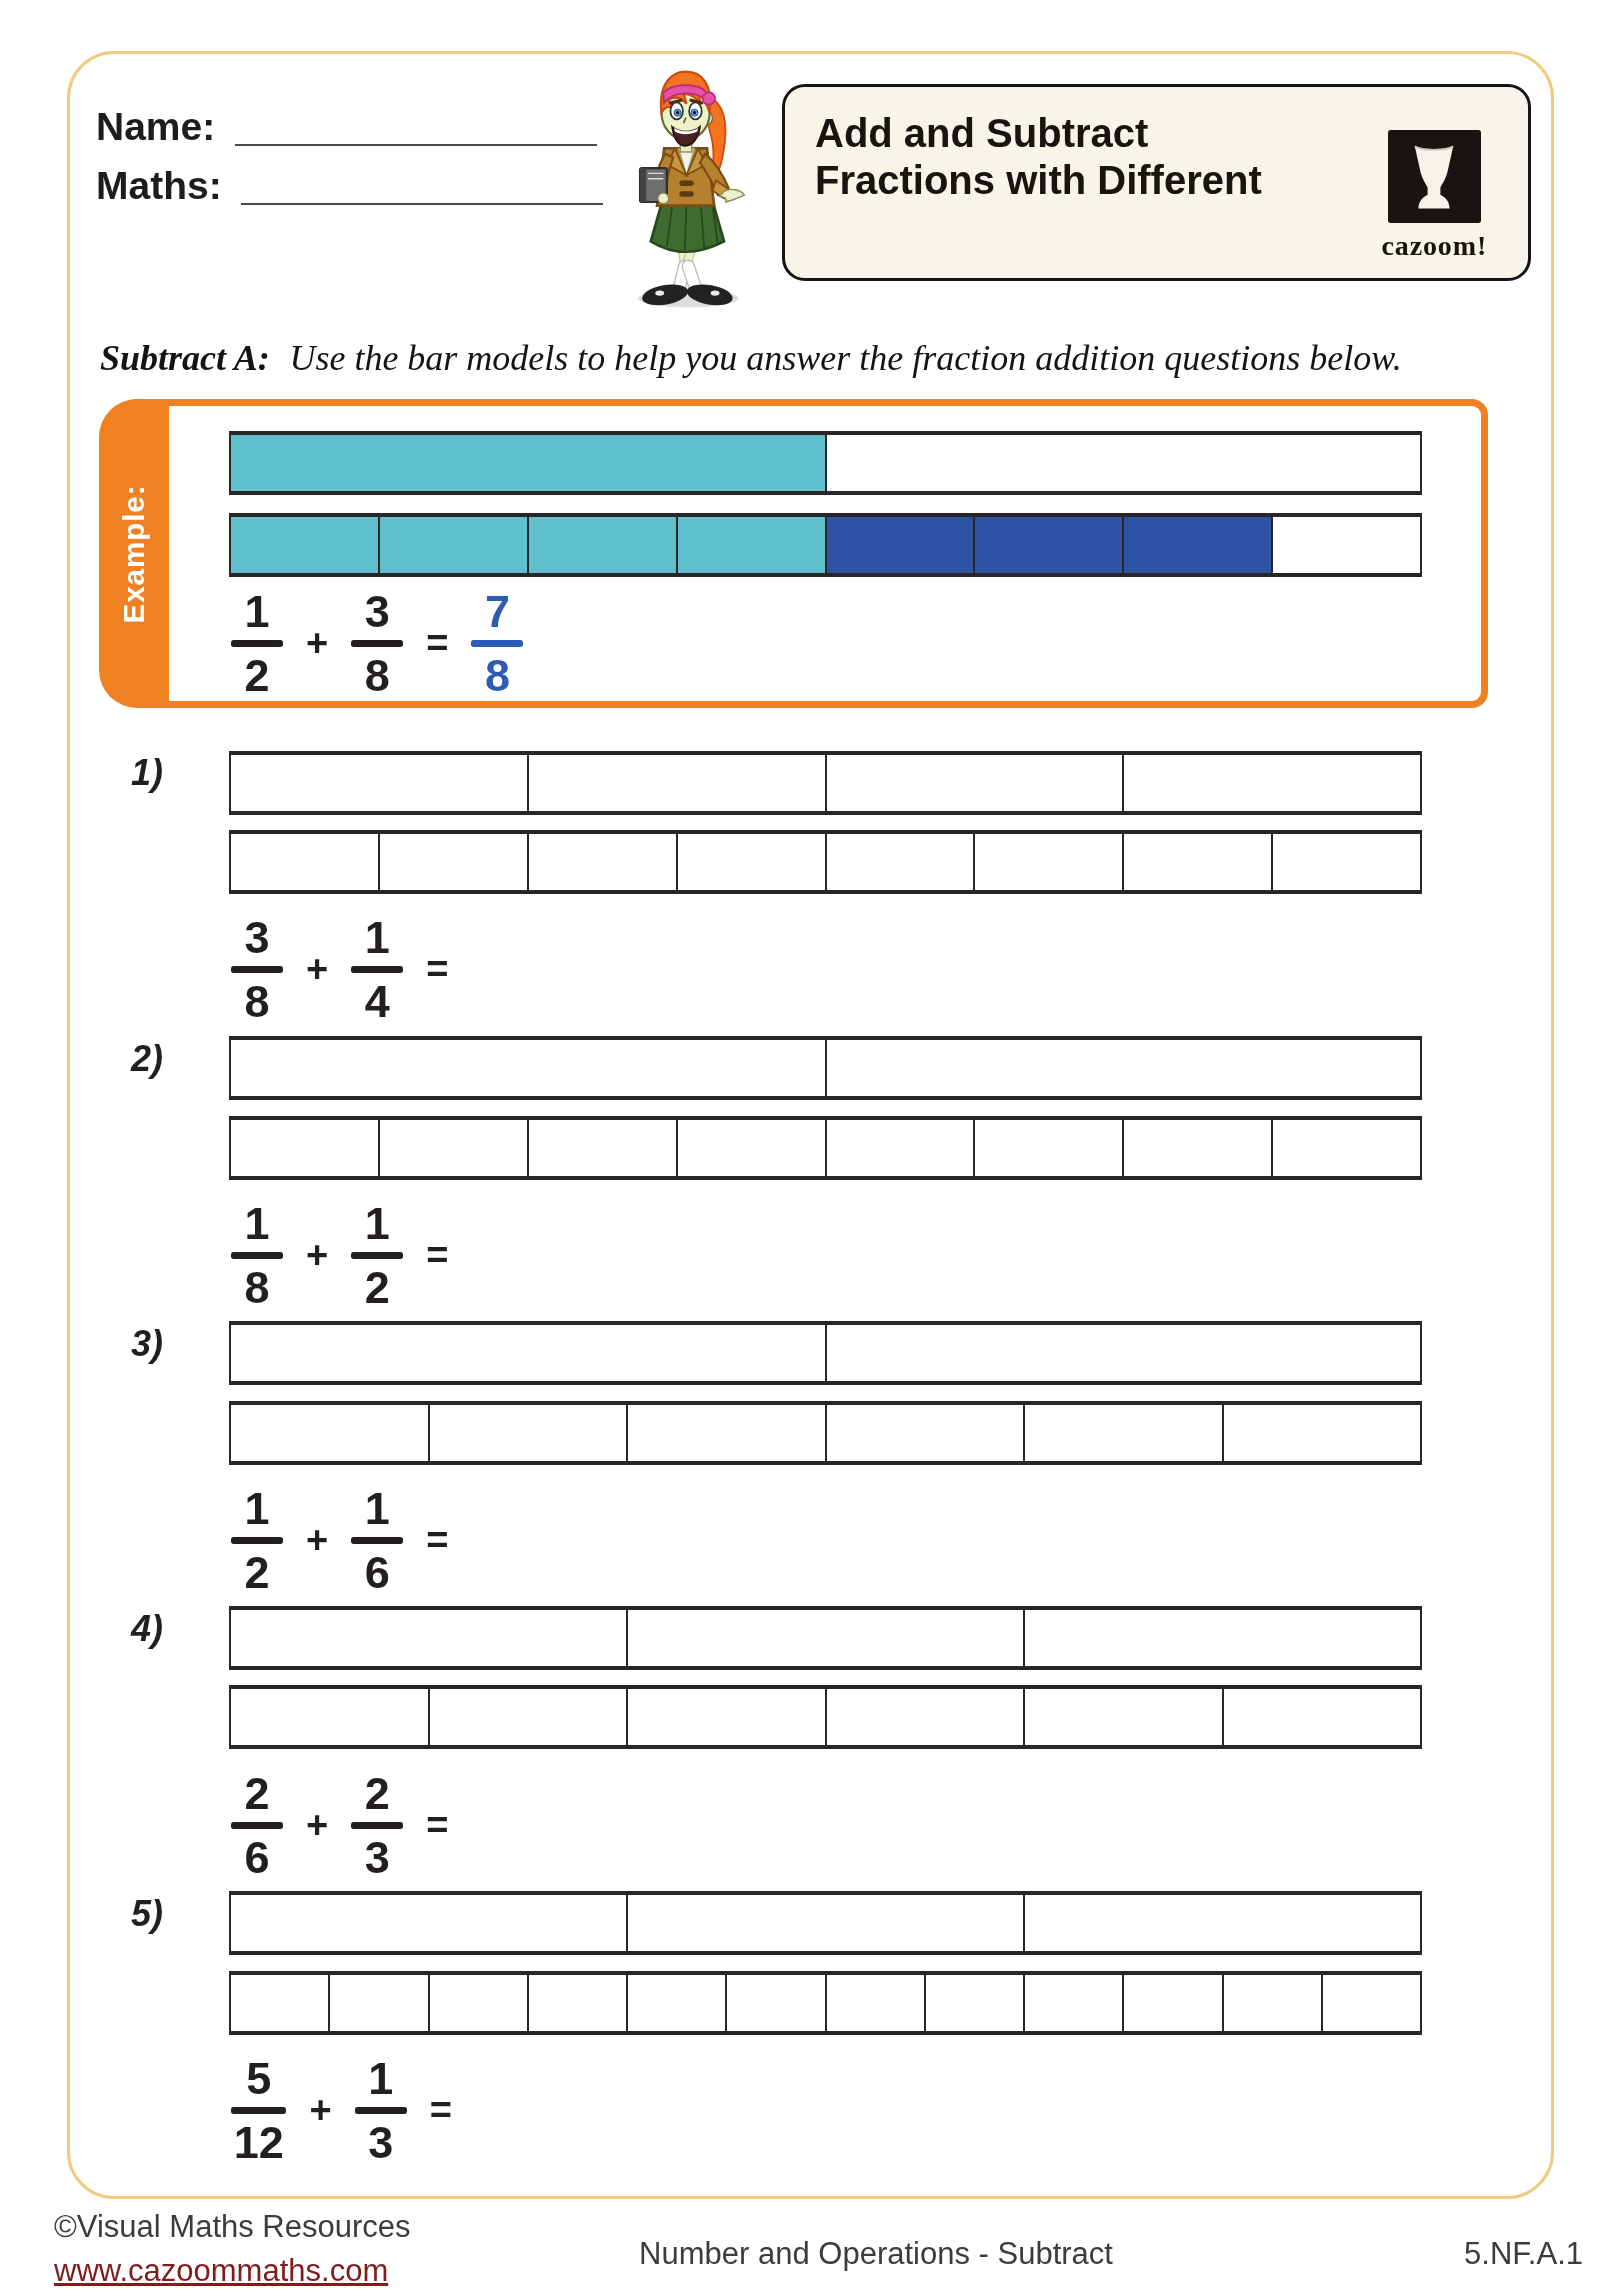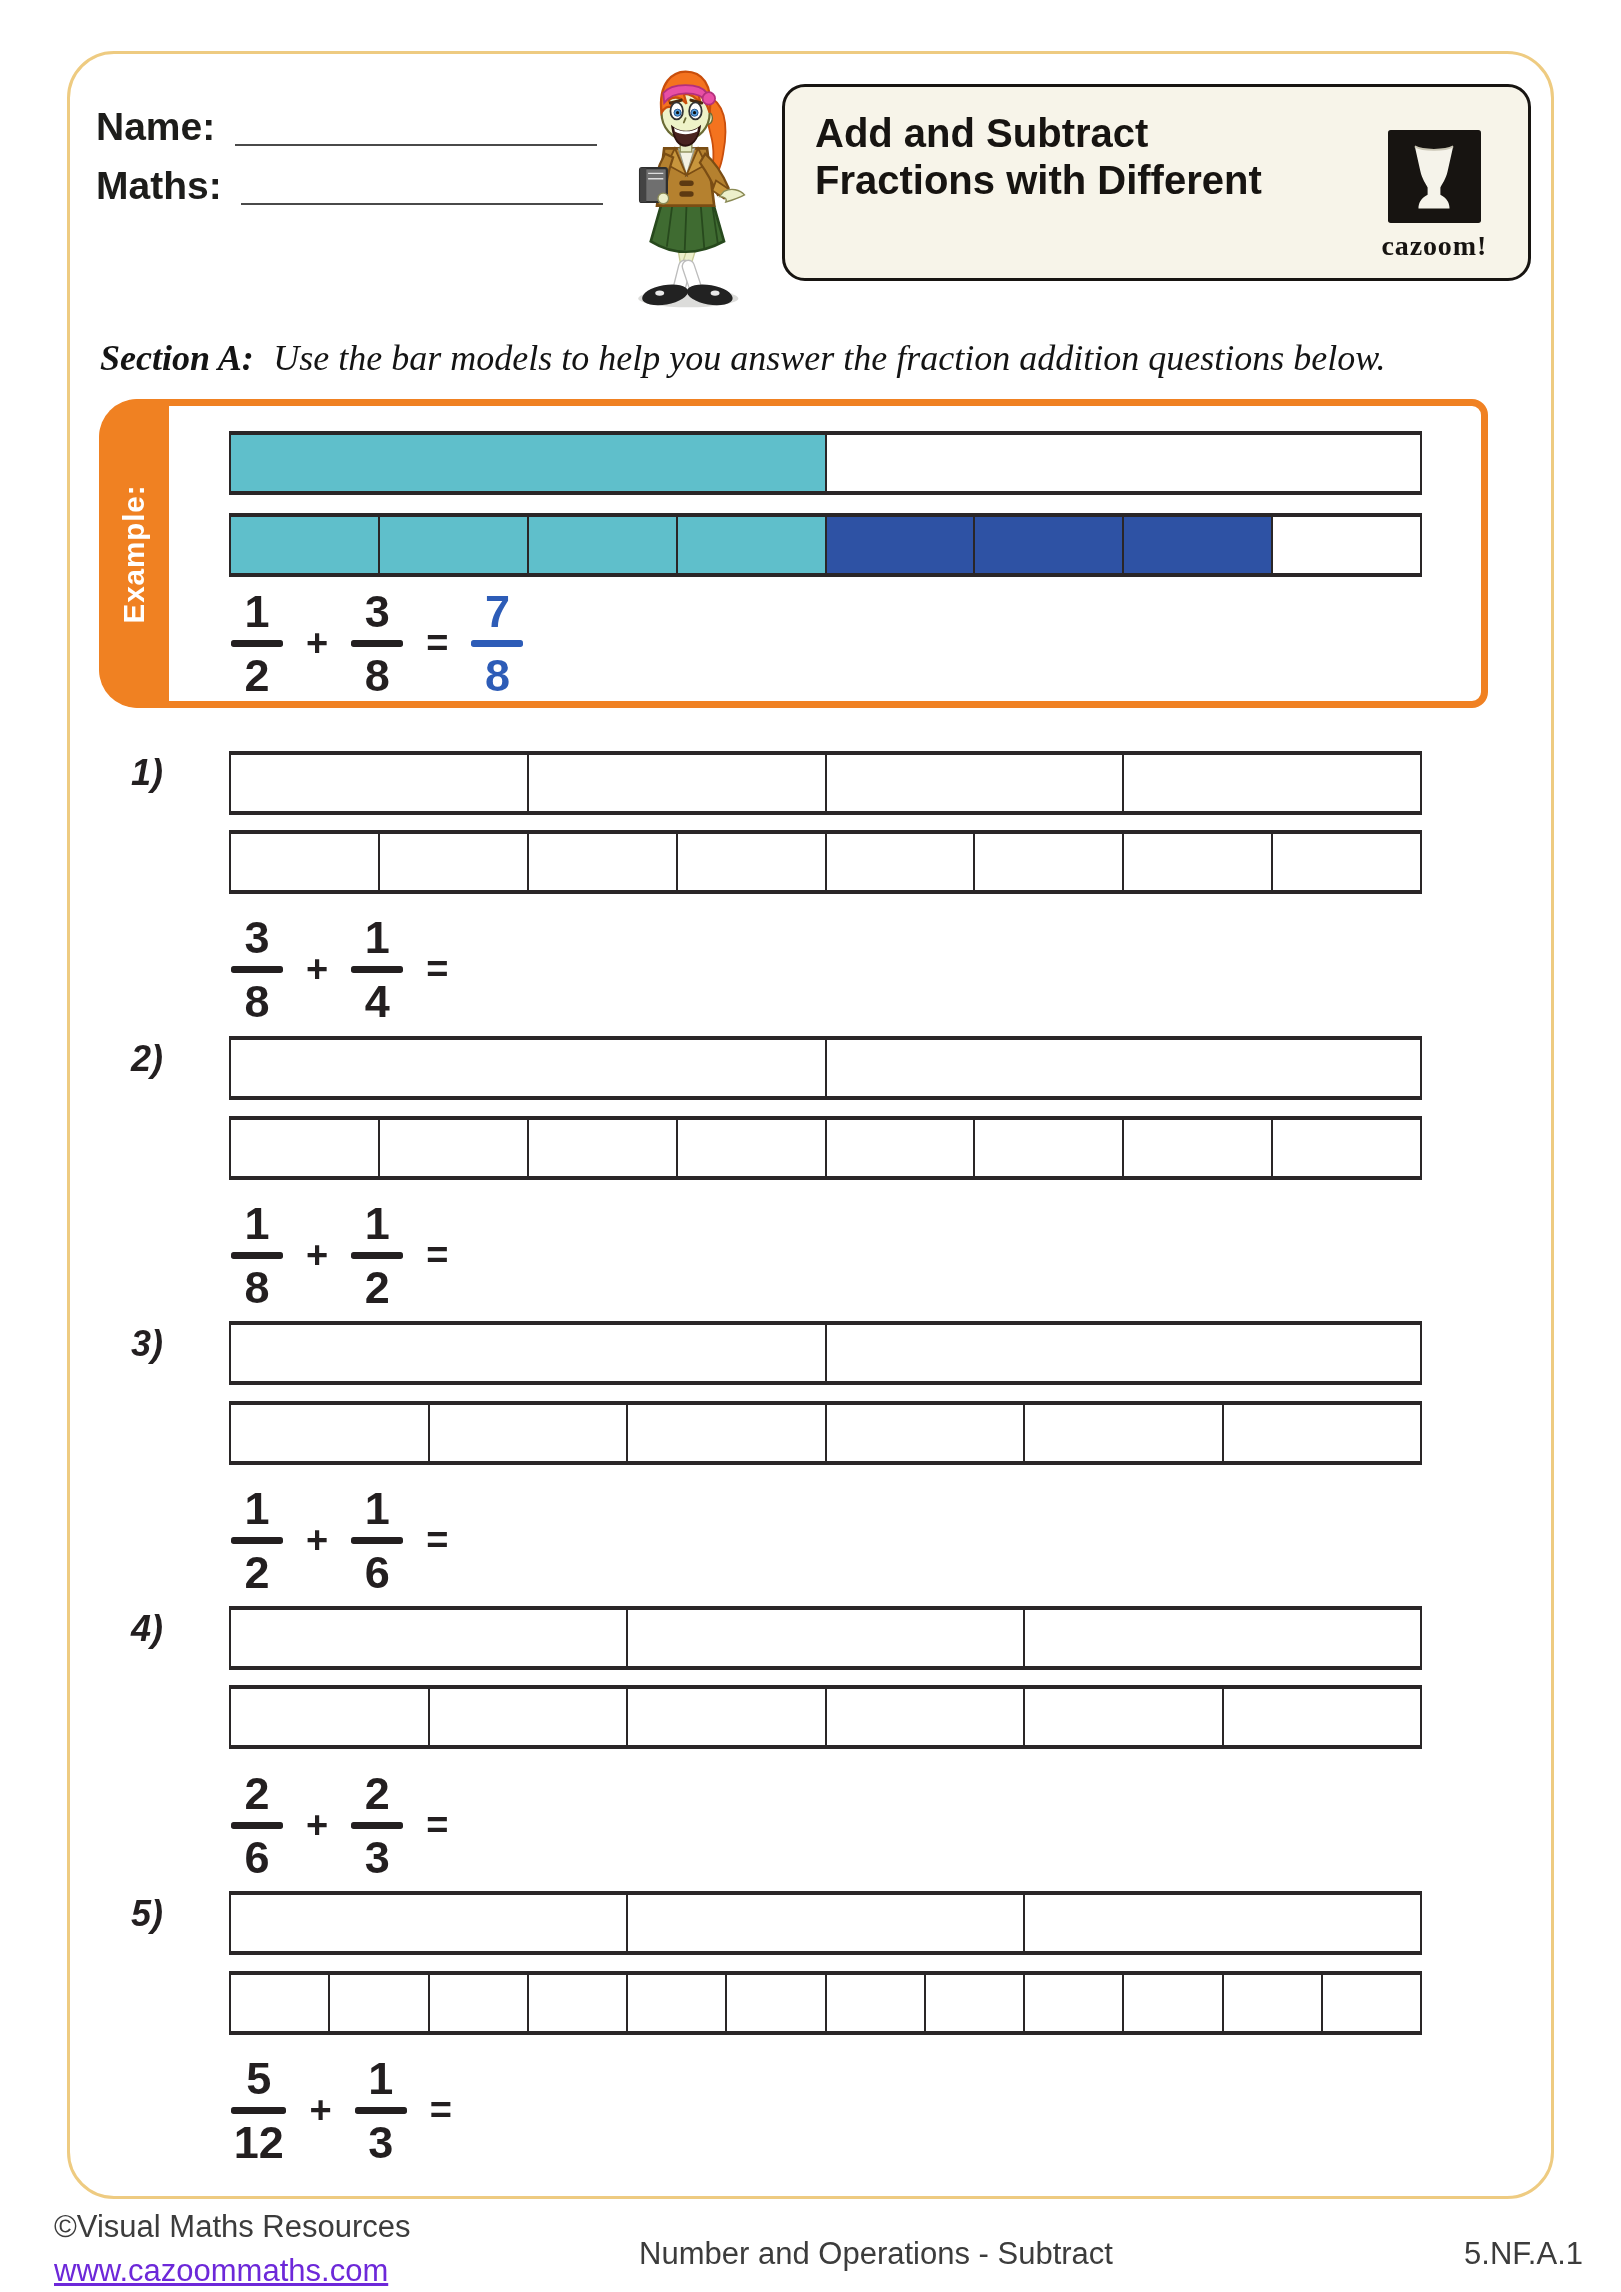--- a/index.html
+++ b/index.html
@@ -44,21 +44,21 @@
   .frac{display:flex;flex-direction:column;align-items:center;min-width:52px;
         font-weight:bold;font-size:45px;line-height:1;}
   .fnum,.fden{padding:0 2.7px;}
   .fbar{align-self:stretch;height:6.3px;background:currentColor;border-radius:2.7px;margin:6.3px 0;}
   .frac.blue{color:#2d5cb7;}
   .op{font-size:38px;font-weight:800;line-height:1;}
   .q-num{position:absolute;left:131px;font-size:36px;font-weight:bold;font-style:italic;color:#231f20;}
   
   .foot-left{position:absolute;left:54px;top:2209px;}
   .foot-copy{font-size:31px;color:#3c3c3c;}
-  .foot-link{display:inline-block;font-size:31px;color:#6d28d9;text-decoration:underline;margin-top:8px;cursor:pointer;}
+  .foot-link{display:inline-block;font-size:31px;color:#7f1d1d;text-decoration:underline;margin-top:8px;cursor:pointer;}
   .foot-center{position:absolute;left:876px;top:2236px;transform:translateX(-50%);font-size:31px;color:#3c3c3c;}
   .foot-right{position:absolute;right:39px;top:2236px;font-size:31px;color:#3c3c3c;}
 </style>
 </head>
 <body>
 
 <div class="page">
   <div class="frame"></div>
 
   <div class="field" style="top:106px;">
@@ -129,21 +129,21 @@
         <svg viewBox="0 0 60 80" width="56" height="73">
           <path d="M9 7 C18 12 42 12 51 7 L45 34 C43 43 39 48 37 52 L37 60 C45 64 47 70 47 75 L13 75 C13 70 15 64 23 60 L23 52 C21 48 17 43 15 34 Z" fill="#f5f3ea"></path>
           <path d="M9 7 C18 12 42 12 51 7" fill="none" stroke="#c9c5b4" stroke-width="2"></path>
         </svg>
       </div>
       <div class="logo-text">cazoom!</div>
     </div>
   </div>
 
   <div class="section-line">
-    <span class="section-label">Section A:</span><span class="section-text">Use the bar models to help you answer the fraction addition questions below.</span>
+    <span class="section-label">Subtract A:</span><span class="section-text">Use the bar models to help you answer the fraction addition questions below.</span>
   </div>
 
   <div class="example-wrap">
     <div class="example-border"></div>
     <div class="example-tab">
       <span class="example-tab-text">Example:</span>
     </div>
   </div>
   <div class="bar" id="ex-bar1" style="top:431px;">
       <div class="cell" style="background: rgb(95, 191, 203);"></div>

